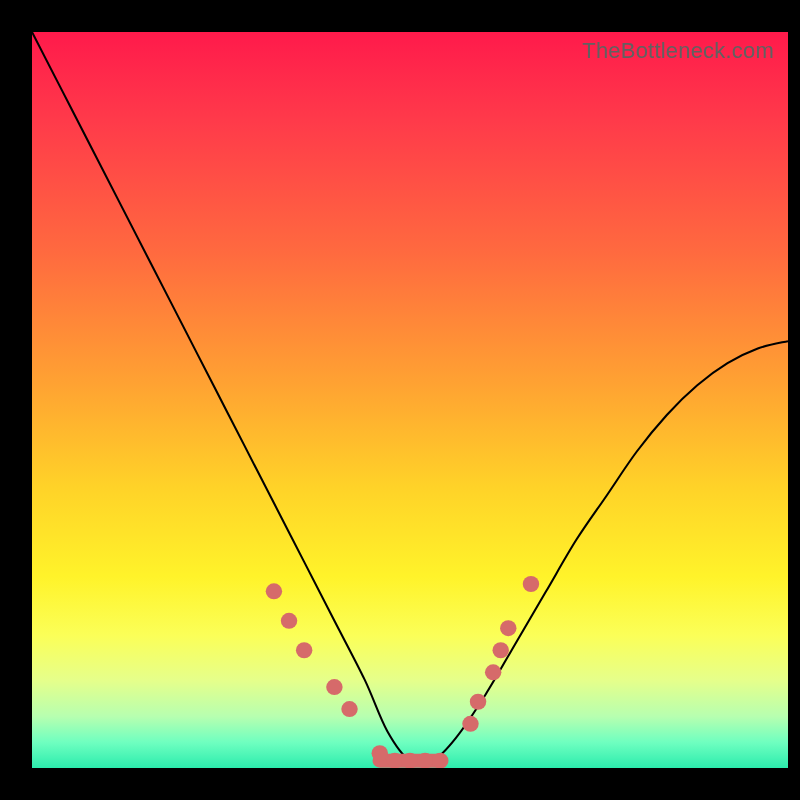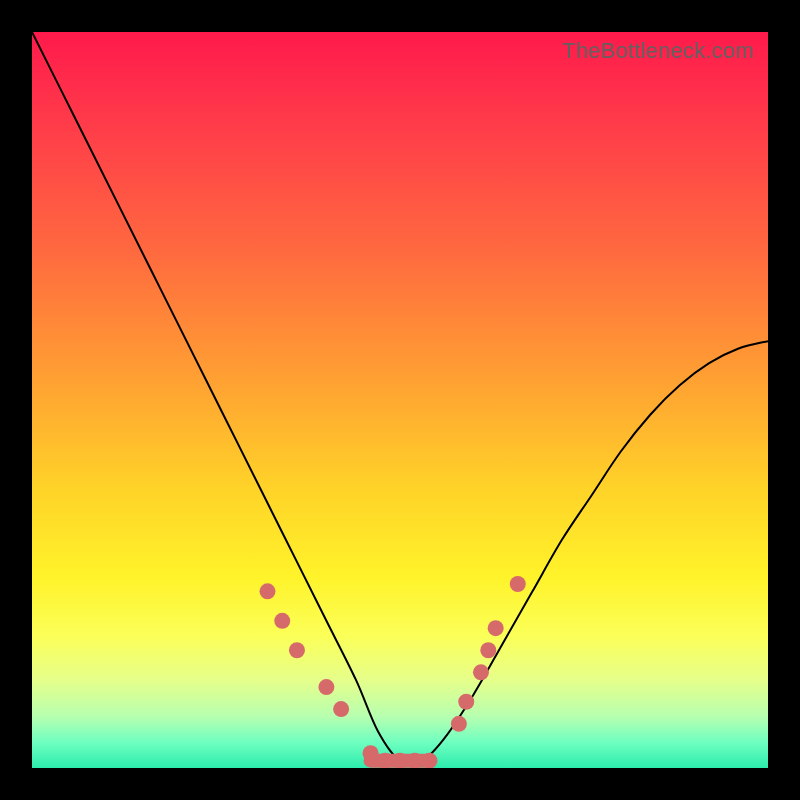--- a/index.html
+++ b/index.html
@@ -19,20 +19,21 @@
     height: 800px;
     background: #000;
   }
   .plot {
     position: absolute;
     left: 32px;
     top: 32px;
     width: 736px;
     height: 736px;
     overflow: hidden;
+    padding-left: 20px;
   }
   .gradient {
     position: absolute;
     left: 0; top: 0; width: 100%; height: 100%;
   }
   .watermark {
     position: absolute;
     top: 6px;
     right: 14px;
     color: #616161;

